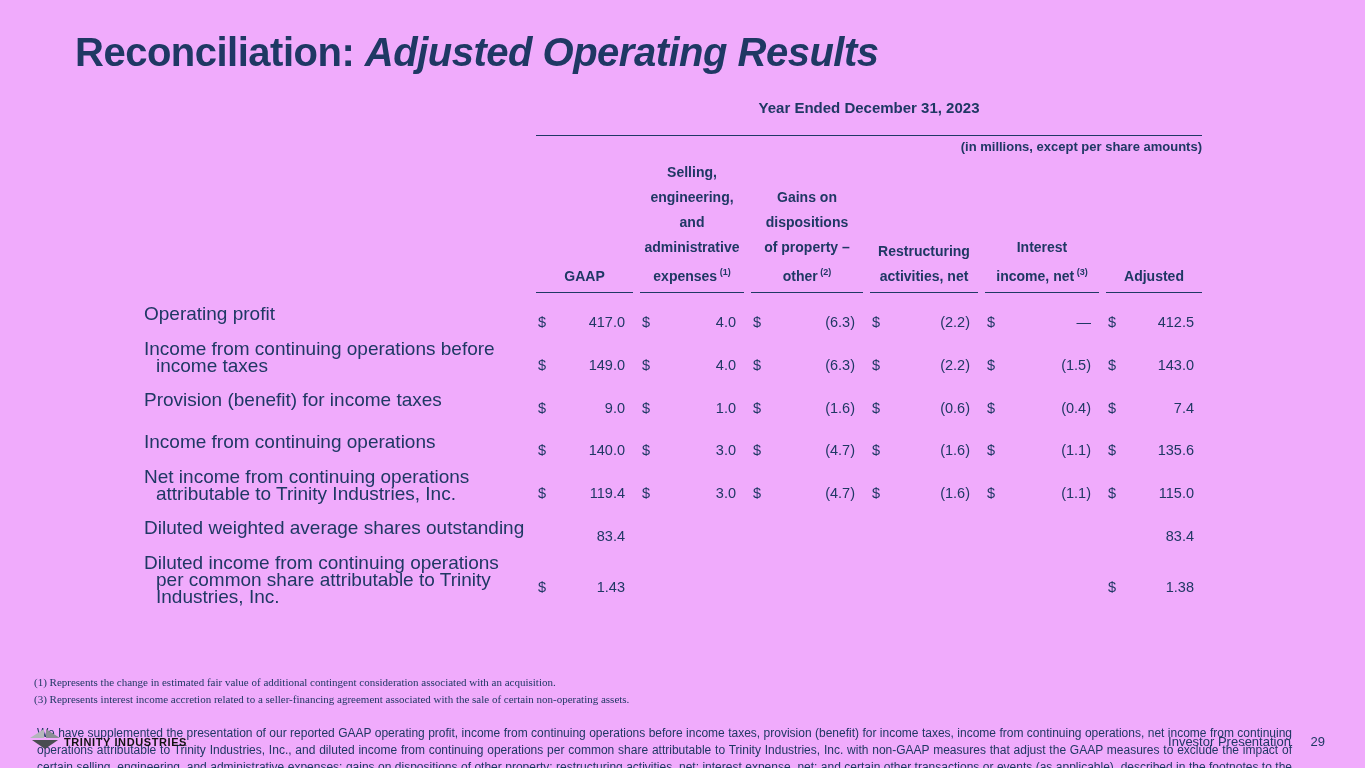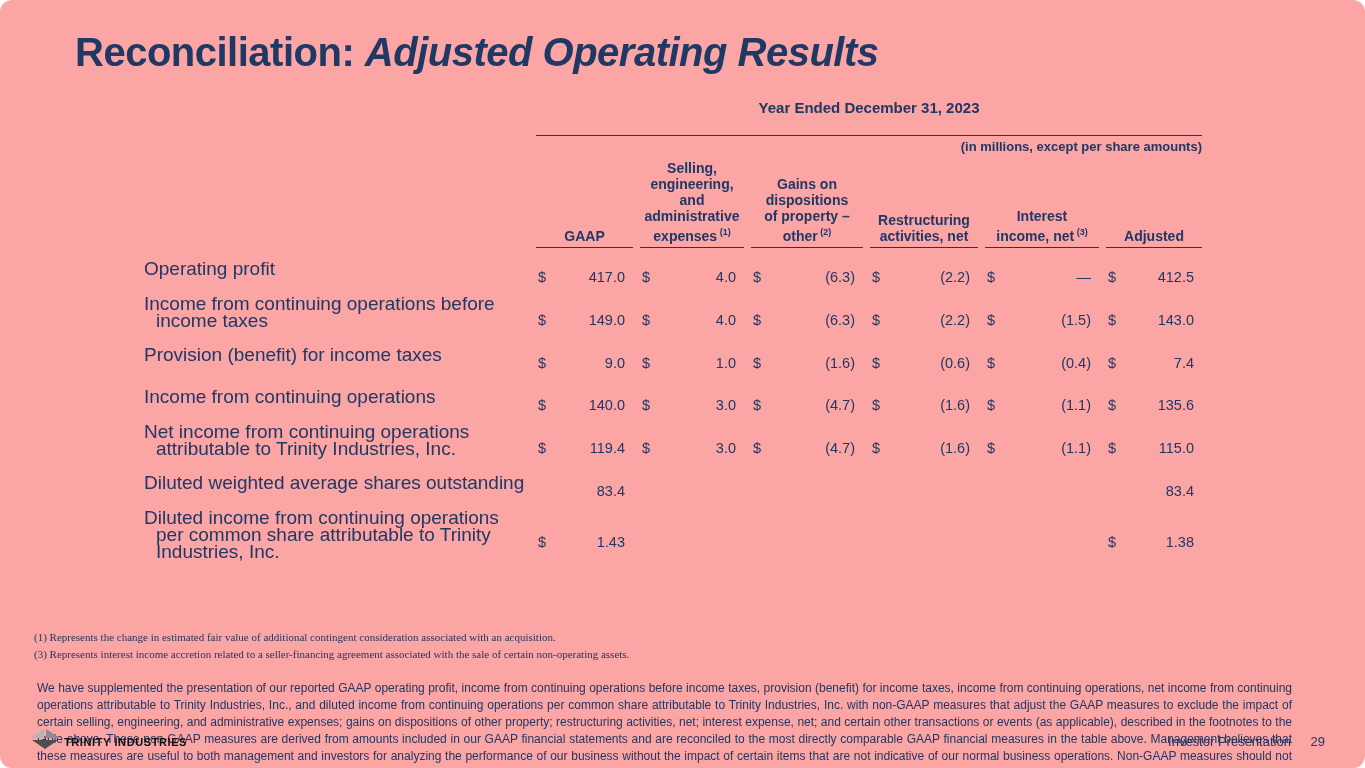--- a/index.html
+++ b/index.html
@@ -5,23 +5,22 @@
   * { margin:0; padding:0; box-sizing:border-box; }
   html, body { background:#ffffff; }
   body {
     font-family:"Liberation Sans", sans-serif;
     color:#1f3864;
   }
   .slide {
     position:relative;
     width:1365px;
     height:768px;
-    background:#fca5a5;
+    background:#f0abfc;
     overflow:hidden;
-    border-radius:12px;
   }
   .title {
     margin:30px 0 0 75px;
     font-size:40px;
     font-weight:bold;
     color:#1f3864;
     letter-spacing:-0.5px;
   }
   .title .em { font-style:italic; }
 
@@ -42,21 +41,21 @@
     text-align:right;
     padding:3px 0 6px 0;
   }
   .col-hdr {
     font-size:14px;
     font-weight:bold;
     text-align:center;
     vertical-align:bottom;
     border-bottom:1.5px solid #1f3864;
     padding-bottom:3px;
-    line-height:16px;
+    line-height:25px;
   }
   .hdr-text { white-space:pre-line; }
   sup { font-size:9px; vertical-align:super; }
 
   .row-label {
     font-size:19px;
     line-height:17px;
     padding:5px 0 5px 12px;
     text-indent:-12px;
     vertical-align:middle;

